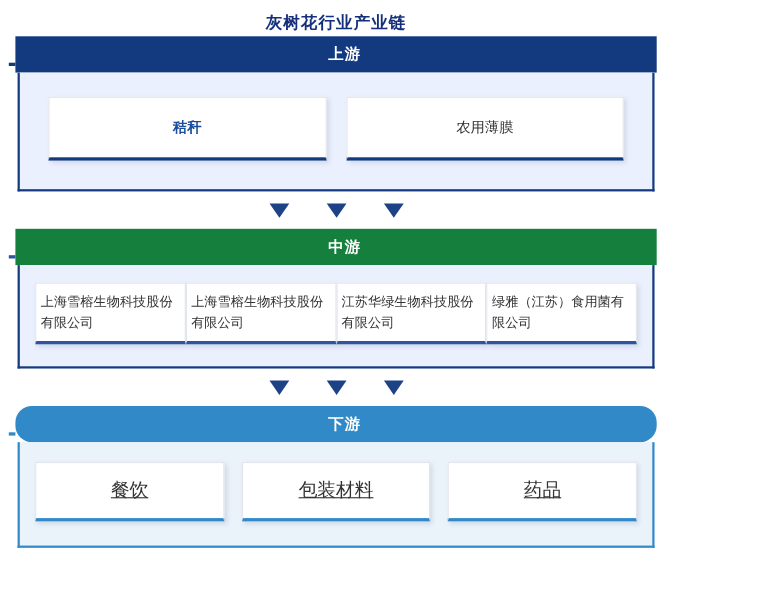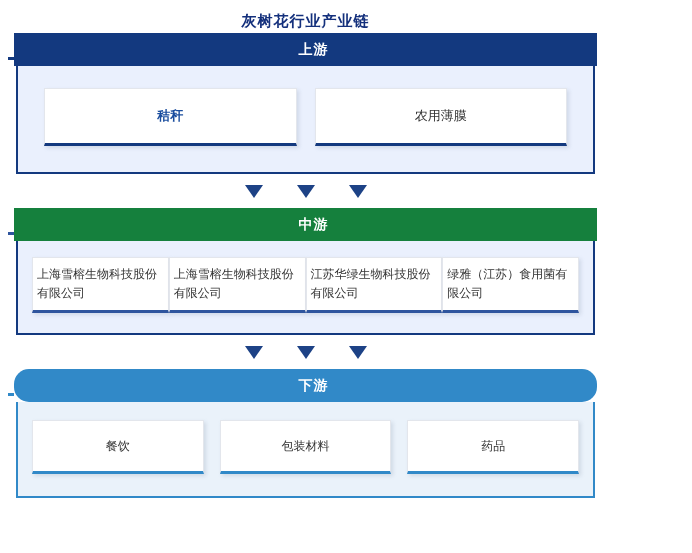--- a/index.html
+++ b/index.html
@@ -115,21 +115,22 @@
   .section.upstream .card.accent { color: #1a4d9e; font-weight: bold; }
   .section.midstream .card {
     height: 56px;
     border-bottom-color: #2f559e;
     font-size: 12px;
     line-height: 19px;
   }
   .section.downstream .card {
     height: 54px;
     border-bottom-color: #3189c8;
-    font-size: 12px;
+    font-size: 17px;
+    text-decoration: underline;
   }
 
   
   .arrows {
     display: flex;
     justify-content: center;
     align-items: center;
     gap: 34px;
     height: 34px;
   }

